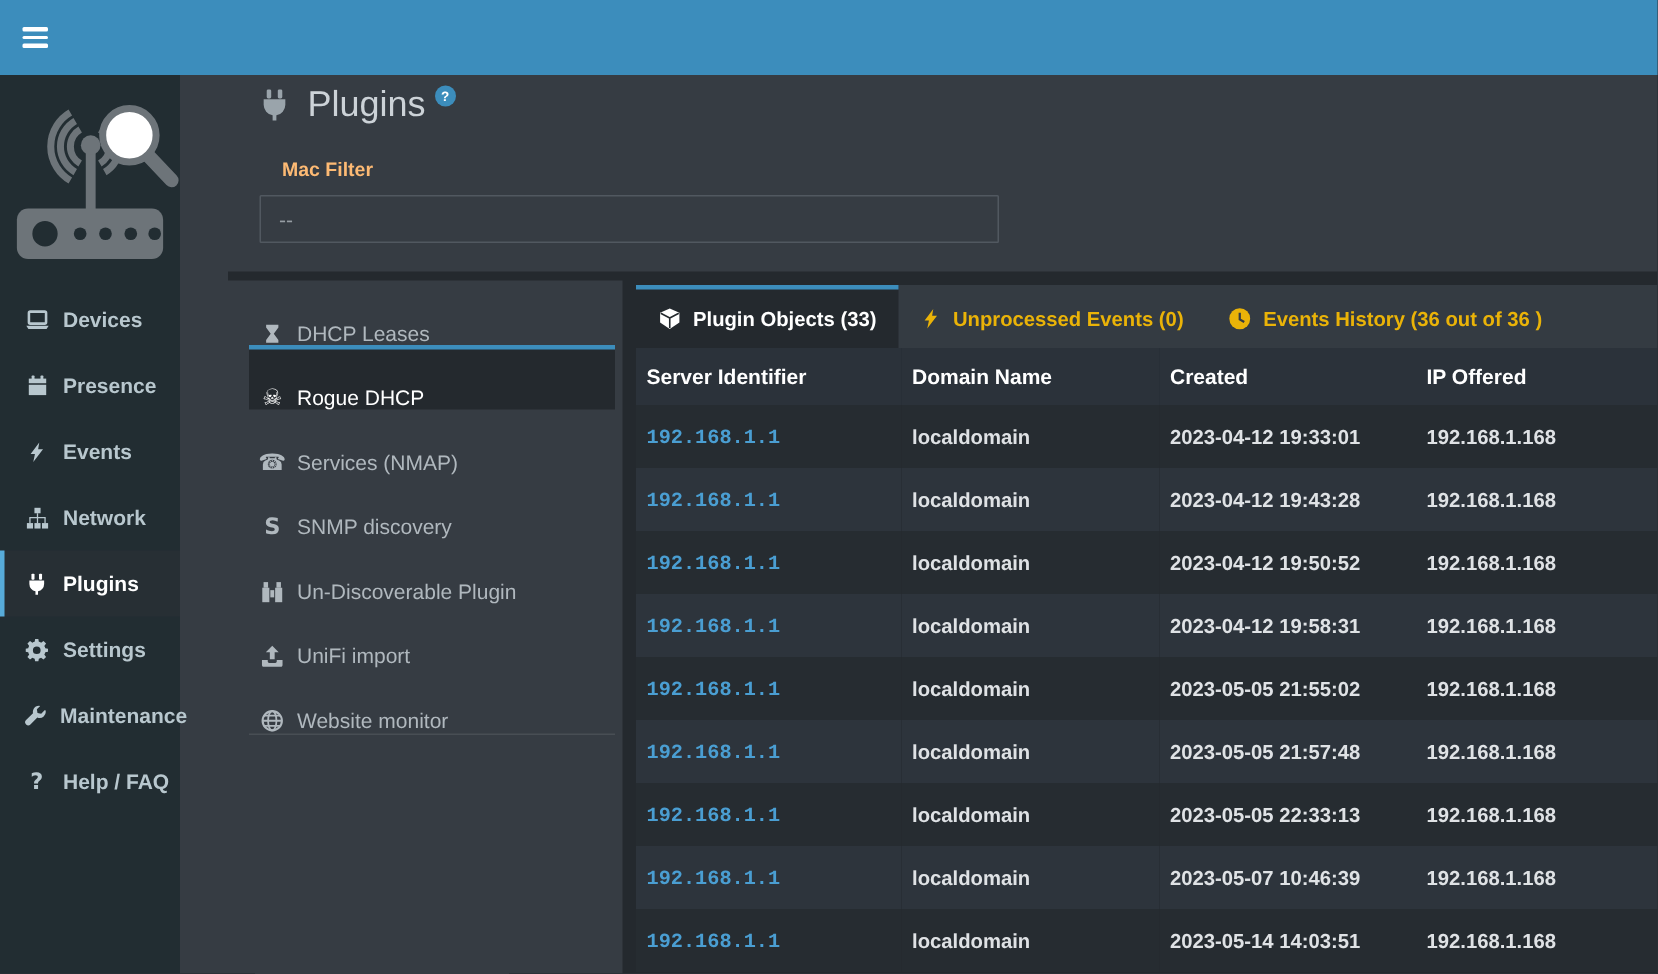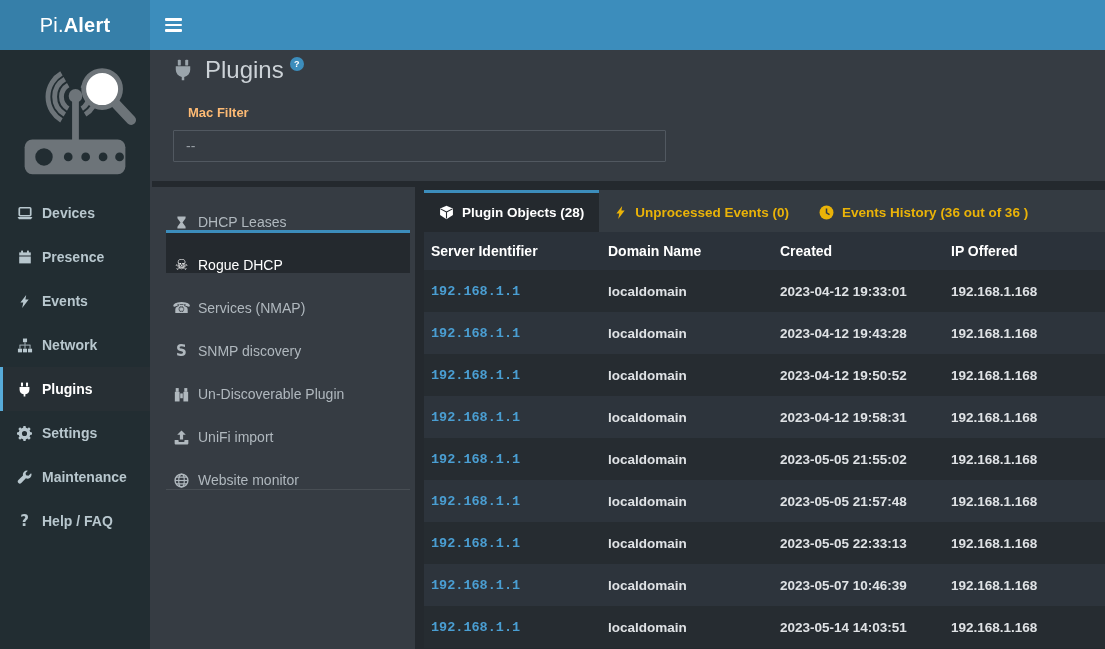--- a/index.html
+++ b/index.html
@@ -18,21 +18,21 @@
   .hdr{position:absolute;top:0;left:0;width:1105px;height:50px;display:flex;z-index:5;}
   .brand{width:150px;height:50px;background:var(--logo-blue);color:#fff;display:flex;
     align-items:center;justify-content:center;font-size:20px;letter-spacing:.2px;cursor:pointer;}
   .brand .thin{font-weight:400;}
   .brand b{font-weight:700;}
   .topbar{flex:1;background:var(--header-blue);display:flex;align-items:center;}
   .hamburger{width:46px;height:50px;display:flex;flex-direction:column;justify-content:center;
     align-items:center;gap:3px;cursor:pointer;}
   .hbar{width:17px;height:2.5px;background:#fff;border-radius:1px;}
   
-  .sidebar{position:absolute;top:50px;left:0;width:150px;height:599px;background:var(--sidebar-bg);}
+  .sidebar{position:absolute;top:50px;left:0;width:120px;height:599px;background:var(--sidebar-bg);}
   .logo-img{height:141px;display:flex;align-items:center;justify-content:center;padding-top:4px;}
   .side-item{height:44px;display:flex;align-items:center;gap:9px;padding-left:13px;
     color:#b8c7ce;font-size:14px;font-weight:700;border-left:3px solid transparent;cursor:pointer;}
   .side-item .icon{width:17px;display:flex;justify-content:center;align-items:center;}
   .side-item.active{background:#272f34;border-left-color:var(--active-border-light);color:#fff;}
   .tglyph{font-family:"DejaVu Sans",sans-serif;font-size:15px;line-height:1;font-weight:600;}
   
   .main{position:absolute;top:50px;left:150px;width:955px;height:599px;overflow:hidden;}
   .page-head{margin:5px 0 0 22px;height:30px;display:flex;align-items:flex-start;}
   .page-head h1{margin:0;font-size:24px;font-weight:400;color:#ccd2d7;display:flex;
@@ -66,24 +66,20 @@
   td{height:42px;padding:0 0 0 7px;font-size:13.5px;font-weight:600;color:#dfe2e5;
     overflow:hidden;white-space:nowrap;}
   tbody tr:nth-child(odd){background:var(--row-odd);}
   tbody tr:nth-child(even){background:var(--row-even);}
   .cell-link{color:var(--link-blue);text-decoration:none;cursor:pointer;font-weight:600;font-family:Liberation Mono, monospace;}
 </style>
 </head>
 <body>
 
 <div class="hdr">
-  <div class="brand">
-    <span class="thin">Pi.</span>
-      <b>Alert</b>
-  </div>
   <div class="topbar">
     <div class="hamburger">
       <span class="hbar"></span>
         <span class="hbar"></span>
         <span class="hbar"></span>
     </div>
   </div>
 </div>
 
 <div class="sidebar">
@@ -268,21 +264,21 @@
       </div>
     <div class="right-col">
       <div id="tabbar" class="tabs">
           <div class="tab active">
             <span class="icon">
               <svg width="15" height="15" viewBox="0 0 14 14">
                 <path fill="currentColor" d="M7 0.6L13 3.2v6.2L7 13.4 1 9.4V3.2z"></path>
                 <path d="M7 6.5v6.2M7 6.5L1.4 3.6M7 6.5l5.6-2.9" stroke="#24292e" stroke-width="1" fill="none"></path>
               </svg>
             </span>
-            <span>Plugin Objects (28)</span>
+            <span>Plugin Objects (33)</span>
           </div>
           <div class="tab">
             <span class="icon">
               <svg width="13" height="15" viewBox="0 0 14 14" fill="currentColor">
                 <path d="M8.8 0L2.6 8.2h3.1L4.5 14l7-9.2H8z"></path>
               </svg>
             </span>
             <span>Unprocessed Events (0)</span>
           </div>
           <div class="tab">

